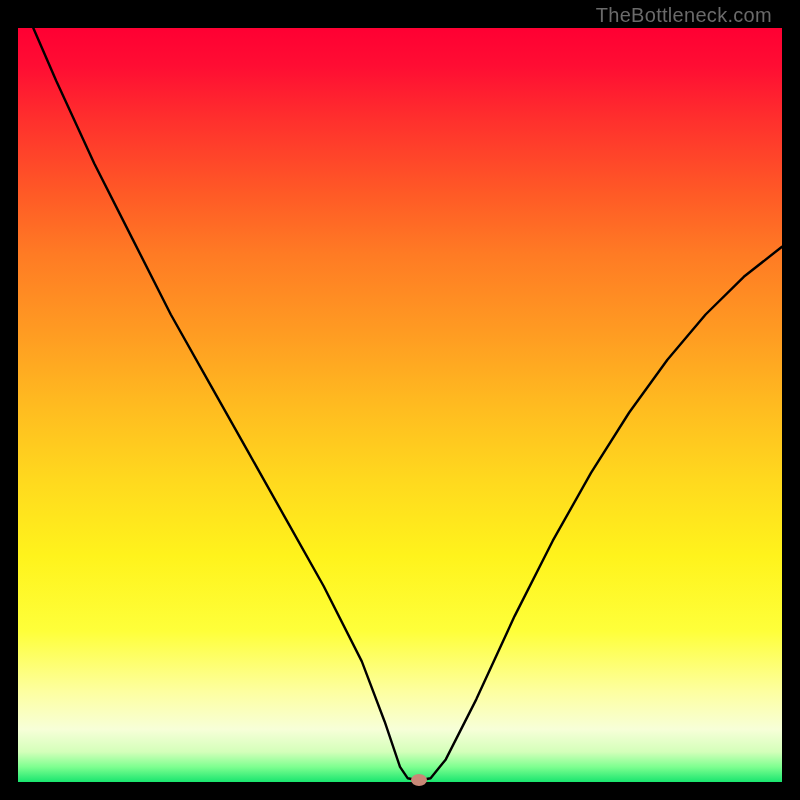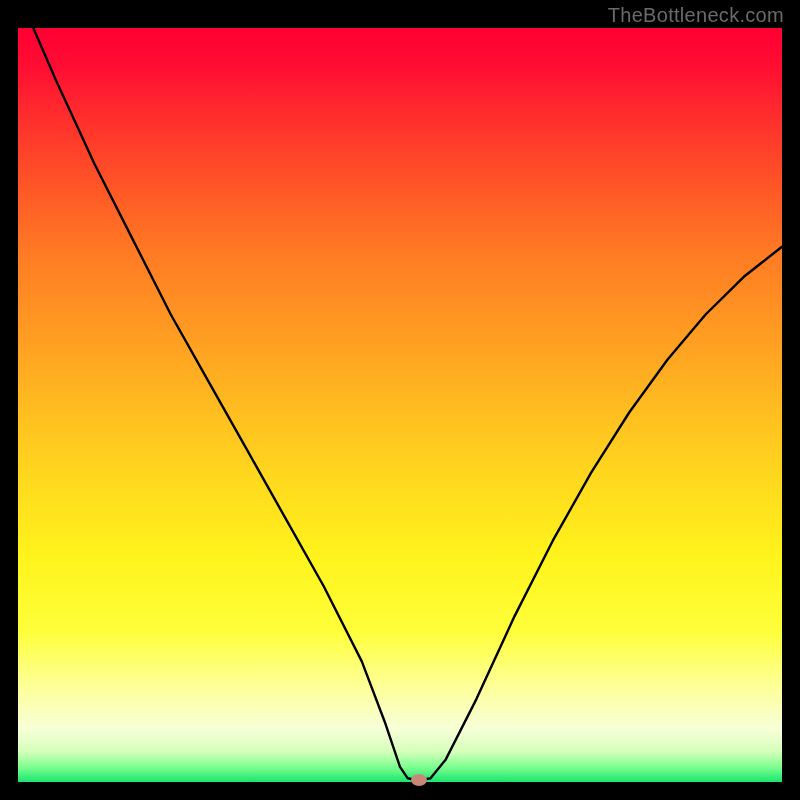--- a/index.html
+++ b/index.html
@@ -7,21 +7,21 @@
     padding: 0;
     width: 800px;
     height: 800px;
     background: #000;
     position: relative;
     font-family: Arial, sans-serif;
   }
   .watermark {
     position: absolute;
     top: 4px;
-    right: 16px;
+    right: 28px;
     color: #6a6a6a;
     font-size: 20px;
     font-weight: 500;
     letter-spacing: 0.3px;
     z-index: 10;
   }
   .plot-area {
     position: absolute;
     left: 18px;
     top: 28px;

